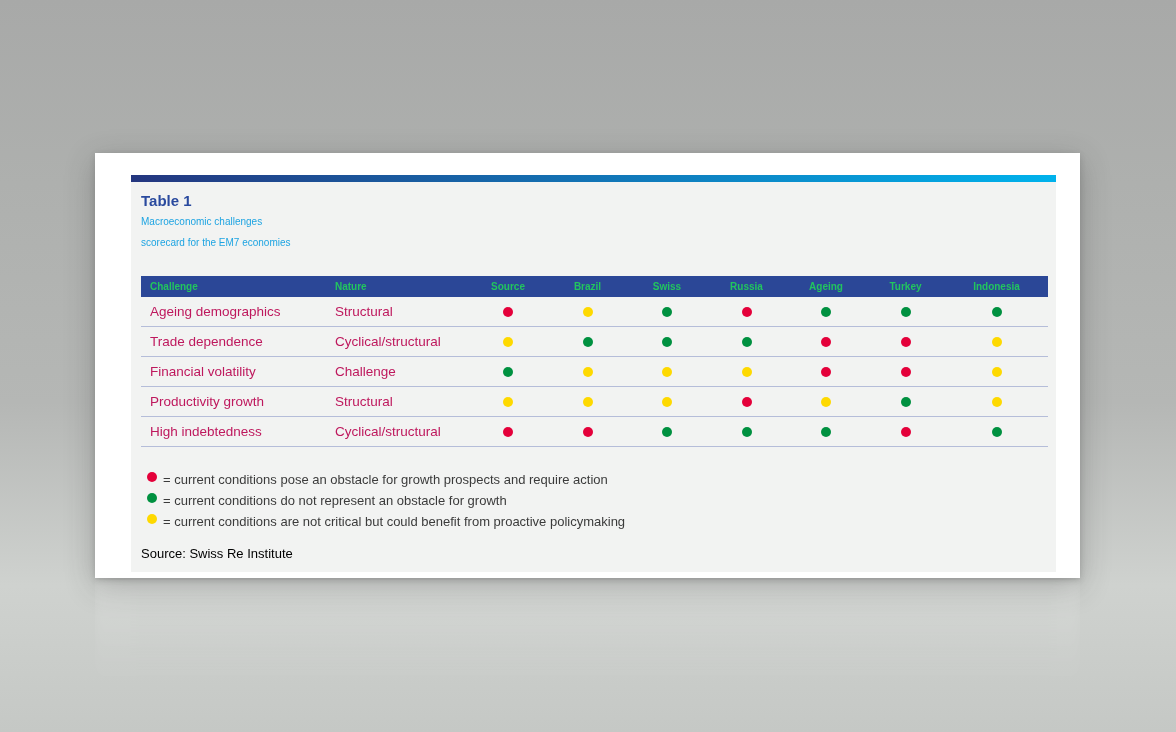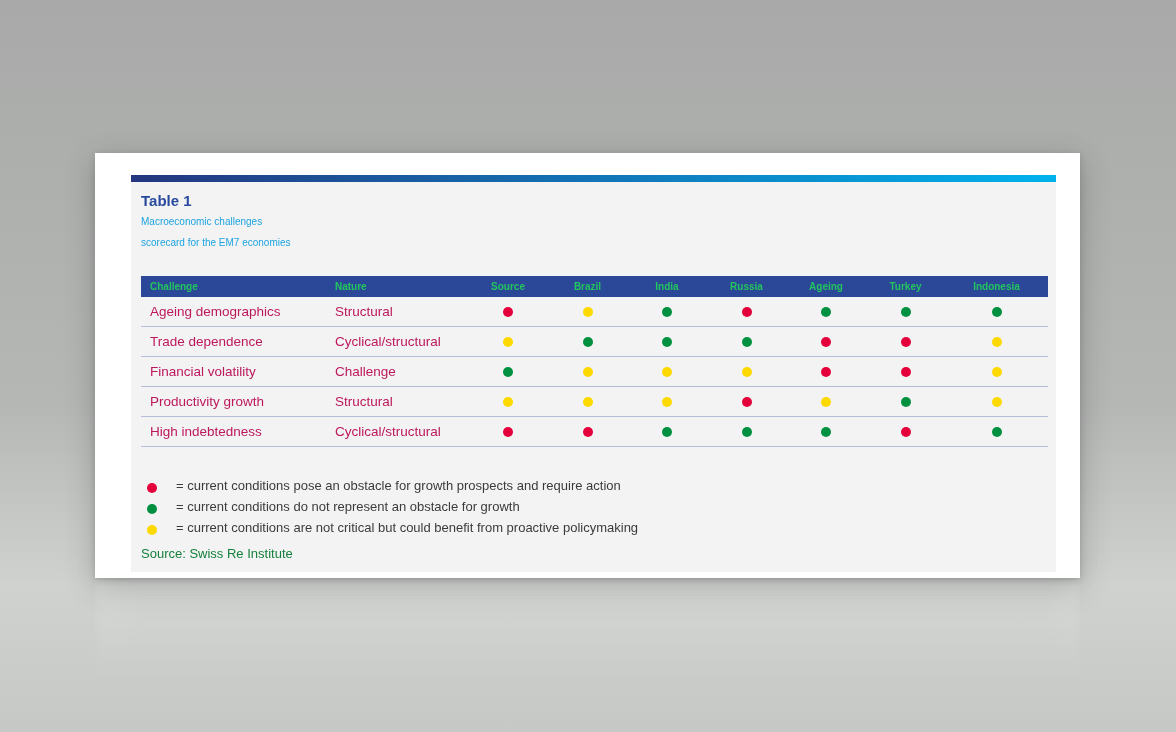--- a/index.html
+++ b/index.html
@@ -18,22 +18,22 @@
   .thead{background:var(--header-navy);height:21px;}
   .thead .cell{color:#22c55e;font-weight:bold;font-size:10px;text-align:center;line-height:21px;white-space:nowrap;}
   .trow{height:29px;border-bottom:1px solid #b5bdd9;}
   .trow .cell{font-size:13.5px;color:#be185d;text-align:center;white-space:nowrap;}
   .cell.left{text-align:left;padding-left:9px;}
   .dot{display:inline-block;width:10px;height:10px;border-radius:50%;vertical-align:middle;}
   .dot-red{background:var(--red);}
   .dot-yellow{background:var(--yellow);}
   .dot-green{background:var(--green);}
   .legend{margin-top:25px;margin-left:6px;}
-  .legend-item{display:flex;align-items:flex-end;gap:19px;height:21px;font-size:13px;color:#3b3b3b;}
-  .source{margin-top:11px;font-size:13px;color:#15803d;}
+  .legend-item{display:flex;align-items:flex-start;gap:6px;height:21px;font-size:13px;color:#3b3b3b;}
+  .source{margin-top:11px;font-size:13px;color:#000000;}
   .reflection-slot{position:absolute;left:95px;top:580px;width:985px;height:152px;overflow:hidden;pointer-events:none;
       -webkit-mask-image:linear-gradient(to bottom,rgba(0,0,0,.9) 0%,rgba(0,0,0,0) 72%);
       mask-image:linear-gradient(to bottom,rgba(0,0,0,.9) 0%,rgba(0,0,0,0) 72%);}
   .reflection{transform:scaleY(-1);filter:blur(5px);opacity:.16;}
   .reflection.card{position:absolute;left:0;top:0;box-shadow:none;}
 </style>
 </head>
 <body>
 
 <div class="stage">
@@ -45,21 +45,21 @@
         <div class="table-label">Table 1</div>
         <div class="subtitle">Macroeconomic challenges</div>
         <div class="subtitle">scorecard for the EM7 economies</div>
 
         <div class="scoretable">
           <div class="thead">
               <div class="cell left">Challenge</div>
               <div class="cell left">Nature</div>
               <div class="cell">Source</div>
               <div class="cell">Brazil</div>
-              <div class="cell">India</div>
+              <div class="cell">Swiss</div>
               <div class="cell">Russia</div>
               <div class="cell">Ageing</div>
               <div class="cell">Turkey</div>
               <div class="cell">Indonesia</div>
             </div>
           <div>
               <div class="trow">
                 <div class="cell left">Ageing demographics</div>
                 <div class="cell left">Structural</div>
                 <div class="cell"><span class="dot dot-red"></span></div>

